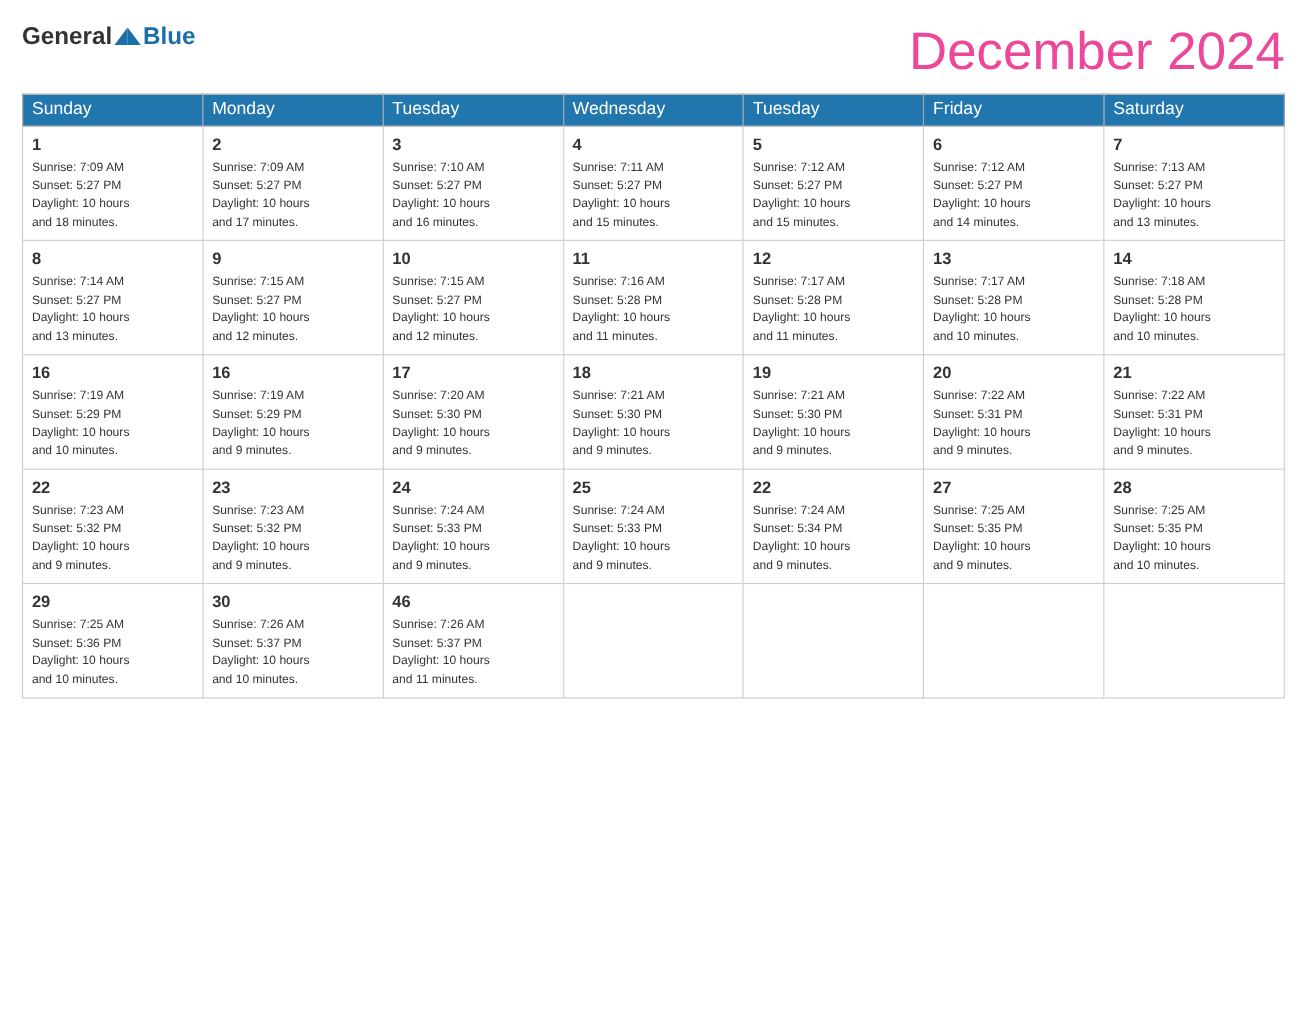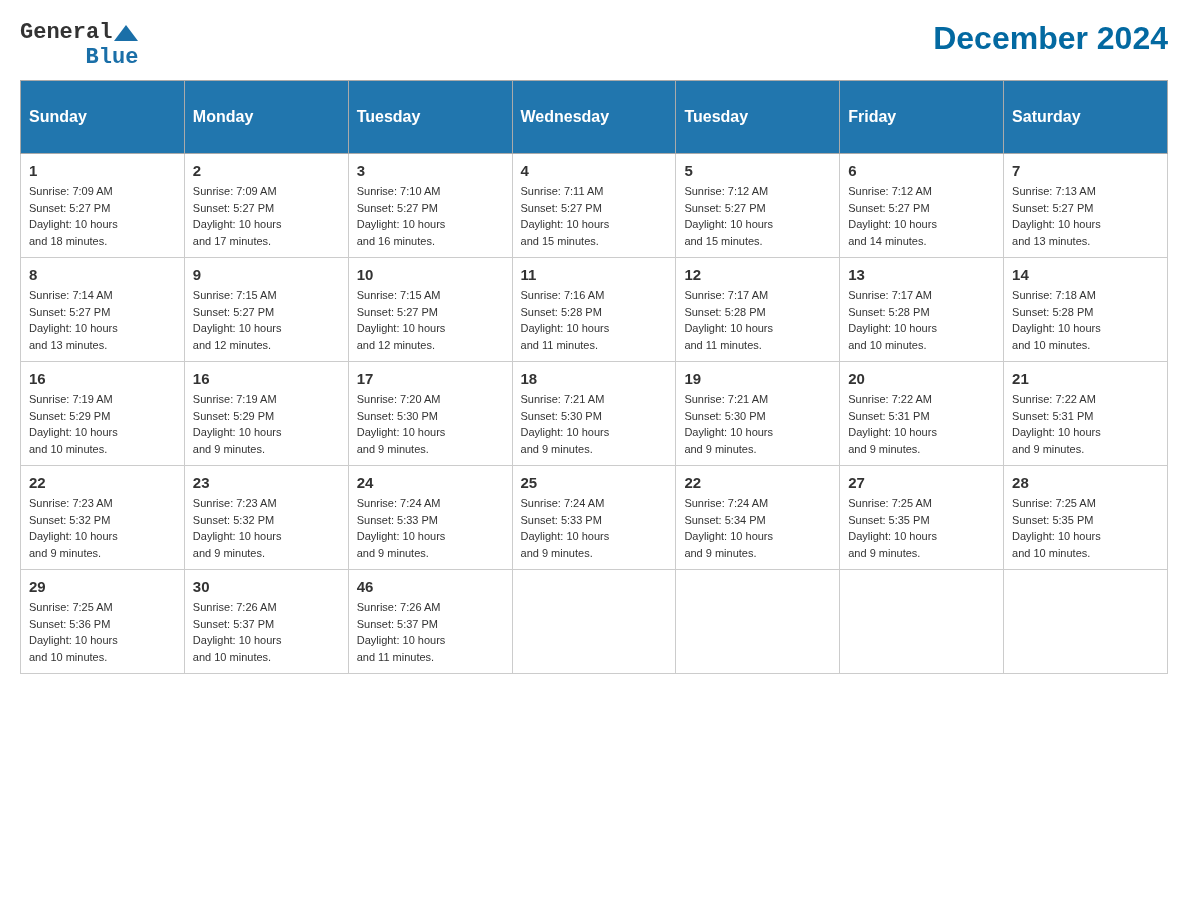--- a/index.html
+++ b/index.html
@@ -22,40 +22,40 @@
     }
     .logo-text {
       font-size: 22px;
       font-weight: bold;
       color: #333;
     }
     .title-block {
       text-align: right;
     }
     .month-year {
-      font-size: 32px;
-      font-weight: bold;
-      color: #0369a1;
+      font-size: 48px;
+      font-weight: normal;
+      color: #ec4899;
     }
     .location {
       font-size: 20px;
       color: #555;
       margin-top: 4px;
     }
     .calendar {
       width: 100%;
       border-collapse: collapse;
       margin-top: 10px;
     }
     .calendar th {
       background-color: #2176ae;
       color: #fff;
       font-size: 16px;
-      font-weight: bold;
-      padding: 27px 8px;
+      font-weight: normal;
+      padding: 5px 8px;
       text-align: left;
       border: 1px solid #aaa;
     }
     .calendar td {
       vertical-align: top;
       padding: 8px;
       border: 1px solid #ccc;
       width: 14.28%;
       min-height: 90px;
       font-size: 13px;
@@ -80,21 +80,21 @@
     }
     .empty-cell {
       background: #fff;
     }
   </style>
 </head>
 <body>
 
 <div class="header">
   <div class="logo">
-    <div style="display:flex; flex-direction:column; align-items:flex-end;font-family:Liberation Mono, monospace;">
+    <div style="display:flex; flex-direction:row; align-items:center;">
       <div style="display:flex; align-items:center;">
         <span class="logo-text">General</span>
         <div style="display:flex; align-items:flex-end; margin-left:2px;">
           <div style="width:0; height:0; border-left:12px solid transparent; border-right:0px solid transparent; border-bottom:16px solid #1a6fa8; margin-bottom:0px;"></div>
           <div style="width:0; height:0; border-left:0px solid transparent; border-right:12px solid transparent; border-bottom:16px solid #1a6fa8; margin-bottom:0px;"></div>
         </div>
       </div>
       <span class="logo-text blue" style="color:#1a6fa8; margin-left:2px;">Blue</span>
     </div>
   </div>

